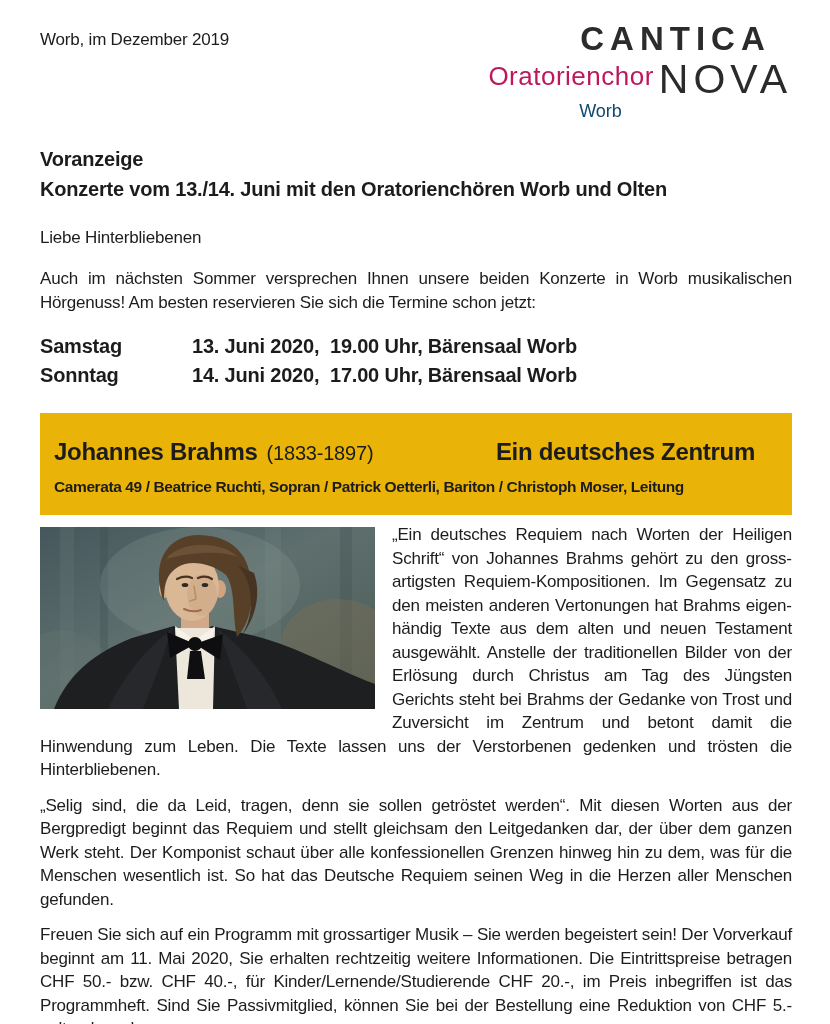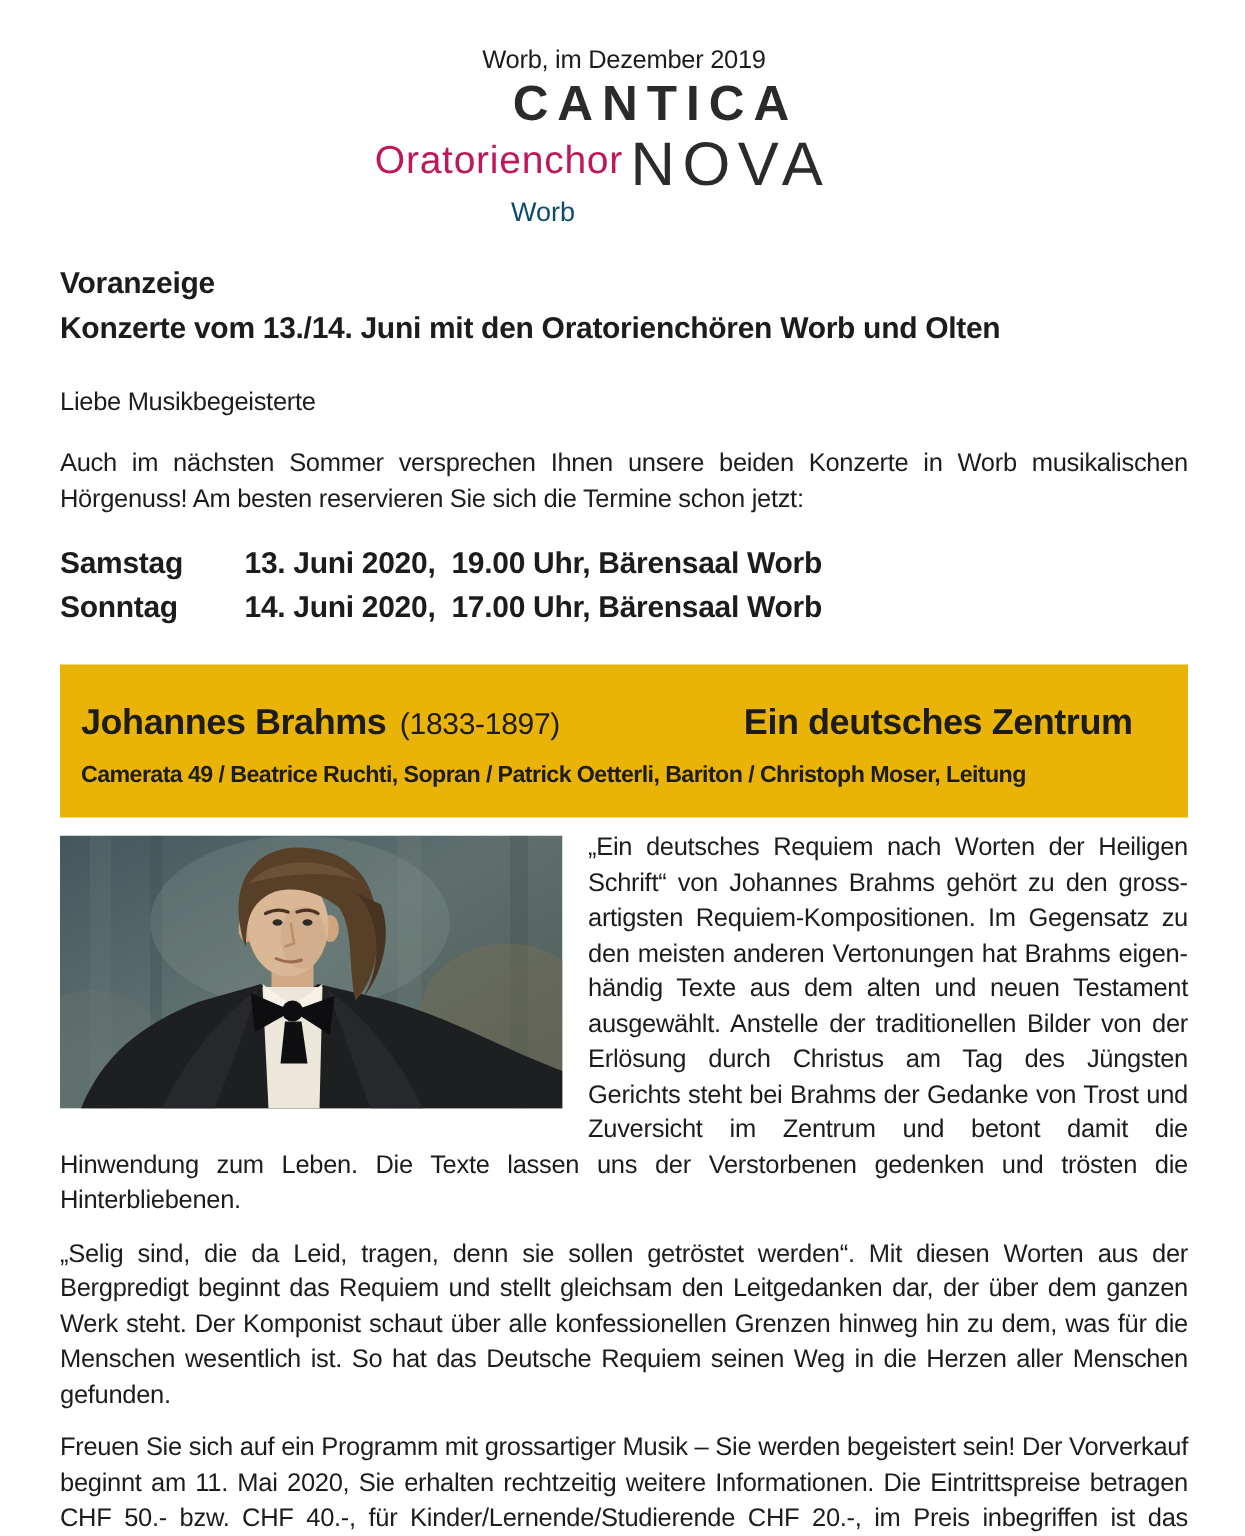--- a/index.html
+++ b/index.html
@@ -6,38 +6,38 @@
   html, body { background: #ffffff; }
   .page {
     width: 830px; height: 1024px;
     background: #ffffff;
     font-family: "Liberation Sans", sans-serif;
     color: #1c1c1c;
     padding: 20px 38px 0 40px;
     overflow: hidden;
     position: relative;
   }
-  .header { display: flex; justify-content: space-between; align-items: center; flex-direction: column; }
+  .header { display: flex; justify-content: space-between; align-items: flex-start; }
   .date-line { font-size: 17px; margin-top: 10px; letter-spacing: -0.2px; }
 
   .logo { width: 275px; line-height: 1; color: #2b2b2b; margin-top: 2px; }
   .logo-row1 { font-weight: bold; font-size: 33px; letter-spacing: 6px; text-align: center; padding-left: 42px; }
   .logo-row2 { display: flex; justify-content: flex-end; align-items: flex-start; margin-top: 4px; }
   .logo-orat { font-size: 26px; color: #be185d; letter-spacing: 0.5px; margin-top: 4px; }
   .logo-nova { font-weight: normal; font-size: 41px; letter-spacing: 5px; margin-left: 5px; }
   .logo-row3 { font-size: 18px; color: #0c4a6e; text-align: center; padding-right: 108px; margin-top: 2px; }
 
   .title-block { margin-top: 24px; font-weight: bold; font-size: 20px; line-height: 30px; letter-spacing: -0.2px; }
   .salutation { margin-top: 24px; font-size: 17px; letter-spacing: -0.2px; }
 
   .body-text { font-size: 17px; line-height: 23.5px; text-align: justify; letter-spacing: -0.2px; }
   .intro { margin-top: 19px; }
 
   .dates { margin-top: 18px; font-size: 20px; font-weight: bold; line-height: 29px; letter-spacing: -0.2px; }
-  .date-row { display: flex; }
+  .date-row { display: flex; gap: 29px; }
   .date-day { width: 123px; flex: 0 0 123px; }
   .pre { white-space: pre-wrap; }
 
   .concert-box { margin-top: 23px; background: #eab308; padding: 25px 15px 19px 14px; }
   .concert-box-row1 { display: flex; align-items: baseline; }
   .composer { font-weight: bold; font-size: 24px; letter-spacing: -0.3px; }
   .years { font-size: 20px; margin-left: 9px; letter-spacing: -0.2px; }
   .work { font-weight: bold; font-size: 24px; margin-left: auto; margin-right: 22px; letter-spacing: -0.3px; }
   .performers { margin-top: 12px; font-weight: bold; font-size: 15.5px; letter-spacing: -0.4px; }
 
@@ -62,21 +62,21 @@
       </div>
       <div class="logo-row3">Worb</div>
     </div>
   </div>
 
   <div class="title-block">
     <div>Voranzeige</div>
     <div>Konzerte vom 13./14. Juni mit den Oratorienchören Worb und Olten</div>
   </div>
 
-  <div class="salutation">Liebe Musikbegeisterte</div>
+  <div class="salutation">Liebe Hinterbliebenen</div>
 
   <div class="body-text intro">Auch im nächsten Sommer versprechen Ihnen unsere beiden Konzerte in Worb musikalischen Hörgenuss! Am besten reservieren Sie sich die Termine schon jetzt:</div>
 
   <div class="dates">
     <div class="date-row">
       <span class="date-day">Samstag</span>
       <span class="pre">13. Juni 2020,  19.00 Uhr, Bärensaal Worb</span>
     </div>
     <div class="date-row">
       <span class="date-day">Sonntag</span>

